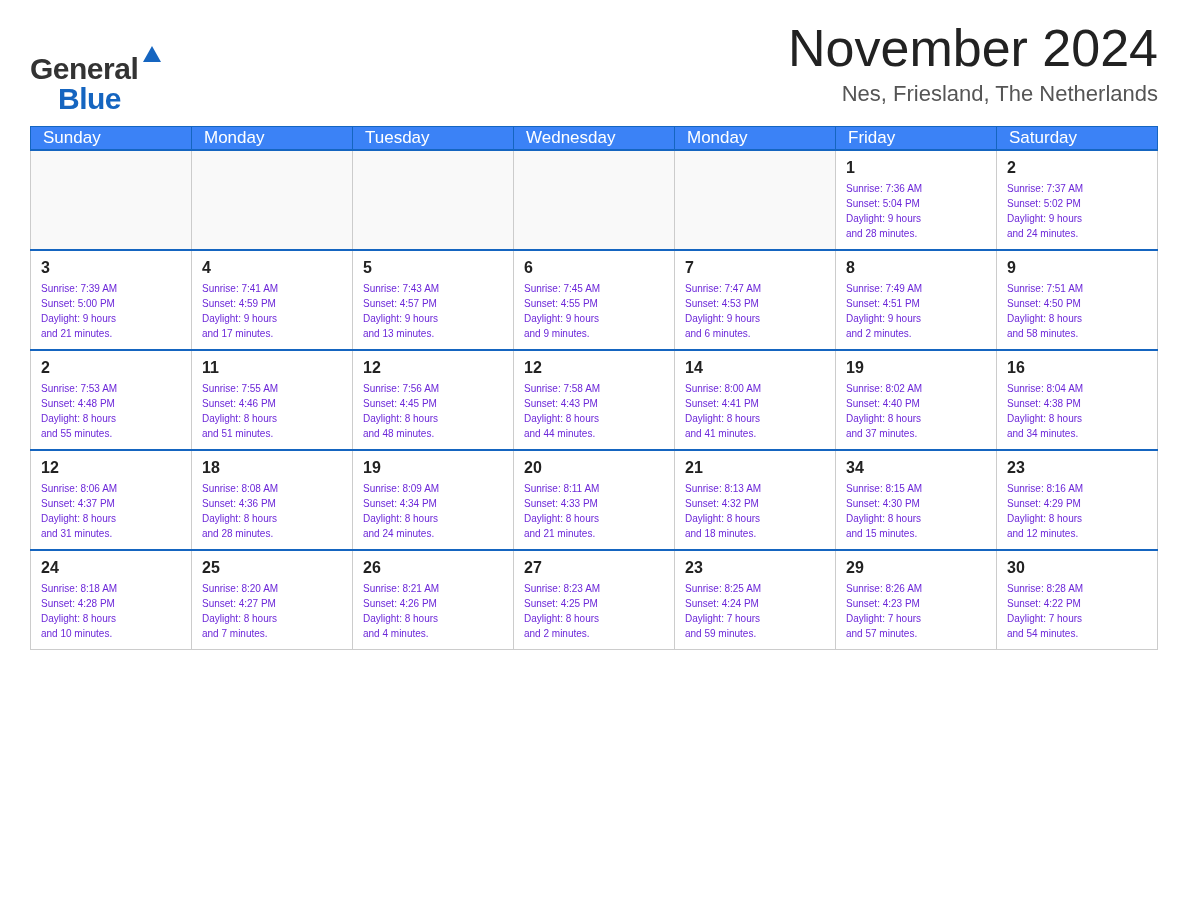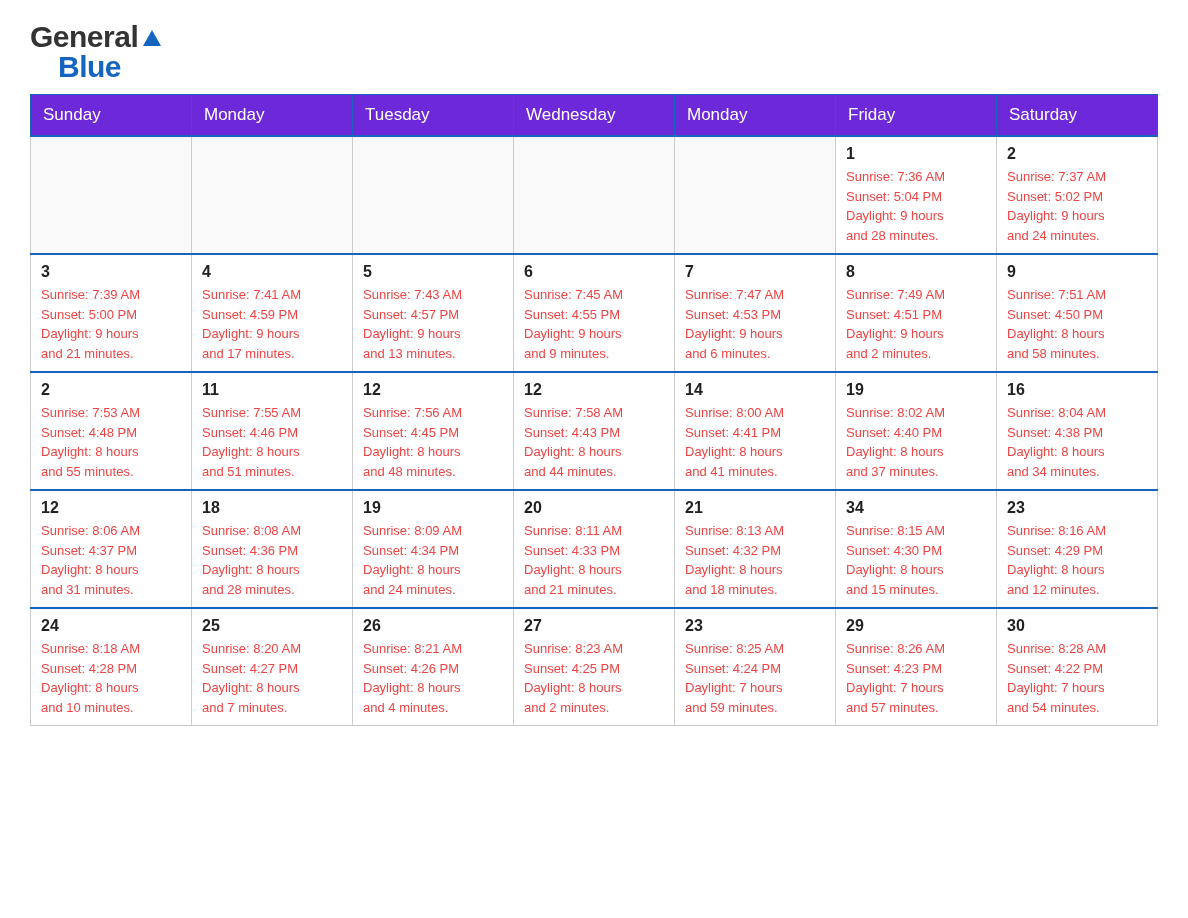--- a/index.html
+++ b/index.html
@@ -43,71 +43,75 @@
       font-size: 22px;
       color: #555;
       margin-top: 4px;
     }
     .calendar {
       width: 100%;
       border-collapse: collapse;
       margin-top: 10px;
     }
     .calendar th {
-      background-color: #6d28d9;
+      background-color: #3b82f6;
       color: #fff;
       text-align: left;
-      padding: 10px 12px;
+      padding: 1px 12px;
       font-size: 17px;
       font-weight: normal;
       border: 1px solid #1565c0;
     }
     .calendar td {
       vertical-align: top;
       border: 1px solid #ccc;
       padding: 8px 10px;
       width: 14.28%;
       min-height: 110px;
       font-size: 13px;
       color: #333;
     }
     .day-number {
       font-size: 16px;
       font-weight: bold;
       margin-bottom: 4px;
       color: #222;
     }
     .day-info {
-      font-size: 13px;
-      color: #ef4444;
+      font-size: 10px;
+      color: #6d28d9;
       line-height: 1.5;
     }
     .empty-cell {
       background: #f9f9f9;
     }
     .week-row td {
       border-top: 2px solid #1565c0;
     }
   </style>
 </head>
 <body>
 
 <div class="header">
   <div class="logo">
     <div class="logo-line1">
-      <span style="font-size:30px;font-weight:bold;color:#333;letter-spacing:-0.5px;">General</span>
+      <span style="font-size:30px;font-weight:bold;color:#333;letter-spacing:-0.5px;margin-top:32px;">General</span>
       <span style="display:inline-block;margin-left:3px;margin-top:4px;">
         <svg width="22" height="22" viewBox="0 0 22 22">
           <polygon points="2,20 11,4 20,20" fill="#1565c0"></polygon>
         </svg>
       </span>
     </div>
     <div class="logo-line2">
       <span style="font-size:30px;font-weight:bold;color:#1565c0;letter-spacing:-0.5px;margin-left:28px;">Blue</span>
     </div>
+  </div>
+  <div class="title-block">
+    <div class="month-title">November 2024</div>
+    <div class="location-title">Nes, Friesland, The Netherlands</div>
   </div>
 </div>
 
 <table class="calendar">
   <thead>
     <tr>
       <th>Sunday</th>
       <th>Monday</th>
       <th>Tuesday</th>
       <th>Wednesday</th>

